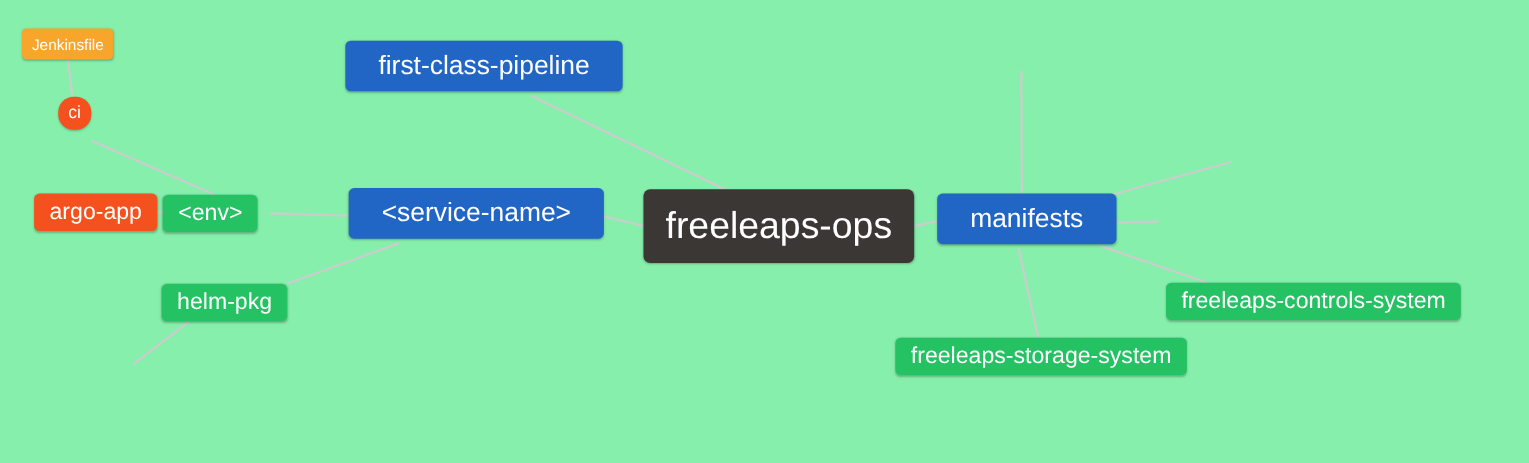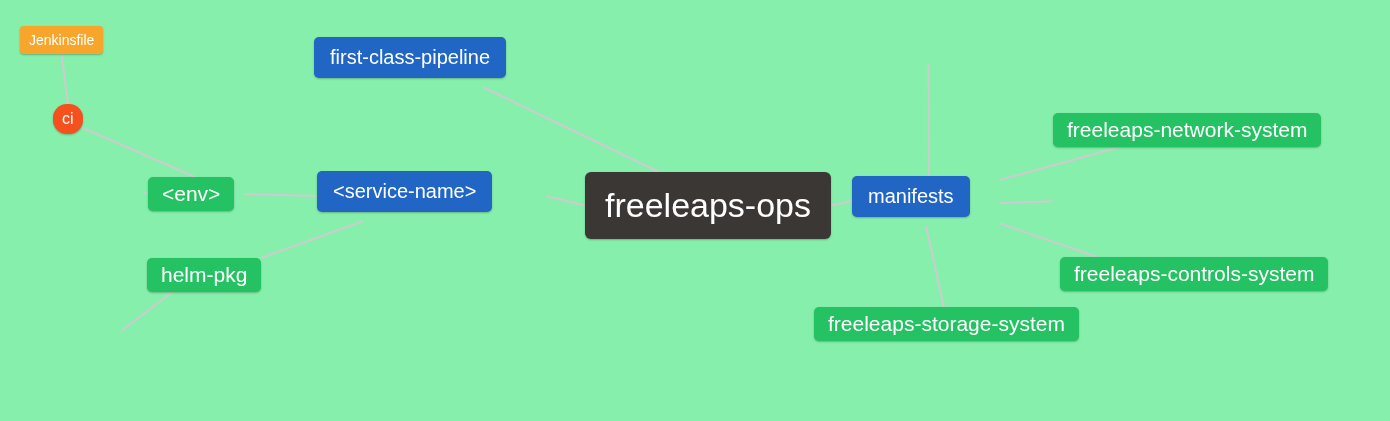--- a/index.html
+++ b/index.html
@@ -29,21 +29,21 @@
     white-space: nowrap;
     line-height: 1.15;
     box-shadow: 0 1px 2px rgba(0,0,0,0.25);
     cursor: pointer;
     user-select: none;
   }
   .node.xs { font-size: 14px; padding: 6px 9px;  border-radius: 4px; }
   .node.sm { font-size: 16px; padding: 6px 9px;  border-radius: 4px; }
   .node.vs { font-size: 18px; padding: 7px 10px; }
   .node.md { font-size: 21px; padding: 5px 14px; }
-  .node.lg { font-size: 20px; padding: 9px 16px; }
+  .node.lg { font-size: 24px; padding: 9px 30px; }
   .node.xl { font-size: 34px; padding: 14px 20px; border-radius: 6px; }
 </style>
 </head>
 <body>
 
 <div id="canvas">
   <svg id="edges" width="1390" height="421" viewBox="0 0 1390 421" xmlns="http://www.w3.org/2000/svg">
       <line x1="61.5" y1="54" x2="68" y2="104" stroke="#cccccc" stroke-width="2"></line>
       <line x1="83" y1="128" x2="195.12" y2="177" stroke="#cccccc" stroke-width="2"></line>
       <line x1="143" y1="193" x2="159" y2="194" stroke="#cccccc" stroke-width="2"></line>
@@ -54,23 +54,23 @@
       <line x1="482.84000000000003" y1="87" x2="658.8" y2="172" stroke="#cccccc" stroke-width="2"></line>
       <line x1="831" y1="205.5" x2="852" y2="201" stroke="#cccccc" stroke-width="2"></line>
       <line x1="928.96" y1="176" x2="928.5" y2="64" stroke="#cccccc" stroke-width="2"></line>
       <line x1="1000" y1="180" x2="1120" y2="147" stroke="#cccccc" stroke-width="2"></line>
       <line x1="1000" y1="203" x2="1053" y2="201.3" stroke="#cccccc" stroke-width="2"></line>
       <line x1="1000" y1="223.5" x2="1097.52" y2="257" stroke="#cccccc" stroke-width="2"></line>
       <line x1="926" y1="226" x2="943.85" y2="307" stroke="#cccccc" stroke-width="2"></line>
     </svg>
 
 <div class="node xs" style="left: 20px; top: 26px; background: rgb(248, 165, 43); color: rgb(255, 255, 255);">Jenkinsfile</div>
-    <div class="node sm" style="left: 53px; top: 104px; background: rgb(244, 81, 30); color: rgb(255, 255, 255); border-radius: 14px;">ci</div>
+    <div class="node sm" style="left: 53px; top: 88px; background: rgb(244, 81, 30); color: rgb(255, 255, 255); border-radius: 14px;">ci</div>
+    <div class="node md" style="left: 31px; top: 176px; background: rgb(244, 81, 30); color: rgb(255, 255, 255);">argo-app</div>
     <div class="node md" style="left: 148px; top: 177px; background: rgb(37, 194, 99); color: rgb(255, 255, 255);">&lt;env&gt;</div>
     <div class="node lg" style="left: 314px; top: 37px; background: rgb(33, 102, 197); color: rgb(255, 255, 255);">first-class-pipeline</div>
     <div class="node lg" style="left: 317px; top: 171px; background: rgb(33, 102, 197); color: rgb(255, 255, 255);">&lt;service-name&gt;</div>
     <div class="node lg" style="left: 852px; top: 176px; background: rgb(33, 102, 197); color: rgb(255, 255, 255);">manifests</div>
     <div class="node xl" style="left: 585px; top: 172px; background: rgb(59, 55, 53); color: rgb(255, 255, 255);">freeleaps-ops</div>
-    <div class="node md" style="left: 1053px; top: 113px; background: rgb(37, 194, 99); color: rgb(255, 255, 255);">freeleaps-network-system</div>
     <div class="node md" style="left: 1060px; top: 257px; background: rgb(37, 194, 99); color: rgb(255, 255, 255);">freeleaps-controls-system</div>
     <div class="node md" style="left: 814px; top: 307px; background: rgb(37, 194, 99); color: rgb(255, 255, 255);">freeleaps-storage-system</div>
     <div class="node md" style="left: 147px; top: 258px; background: rgb(37, 194, 99); color: rgb(255, 255, 255);">helm-pkg</div>
   </div>
 
 </body></html>

